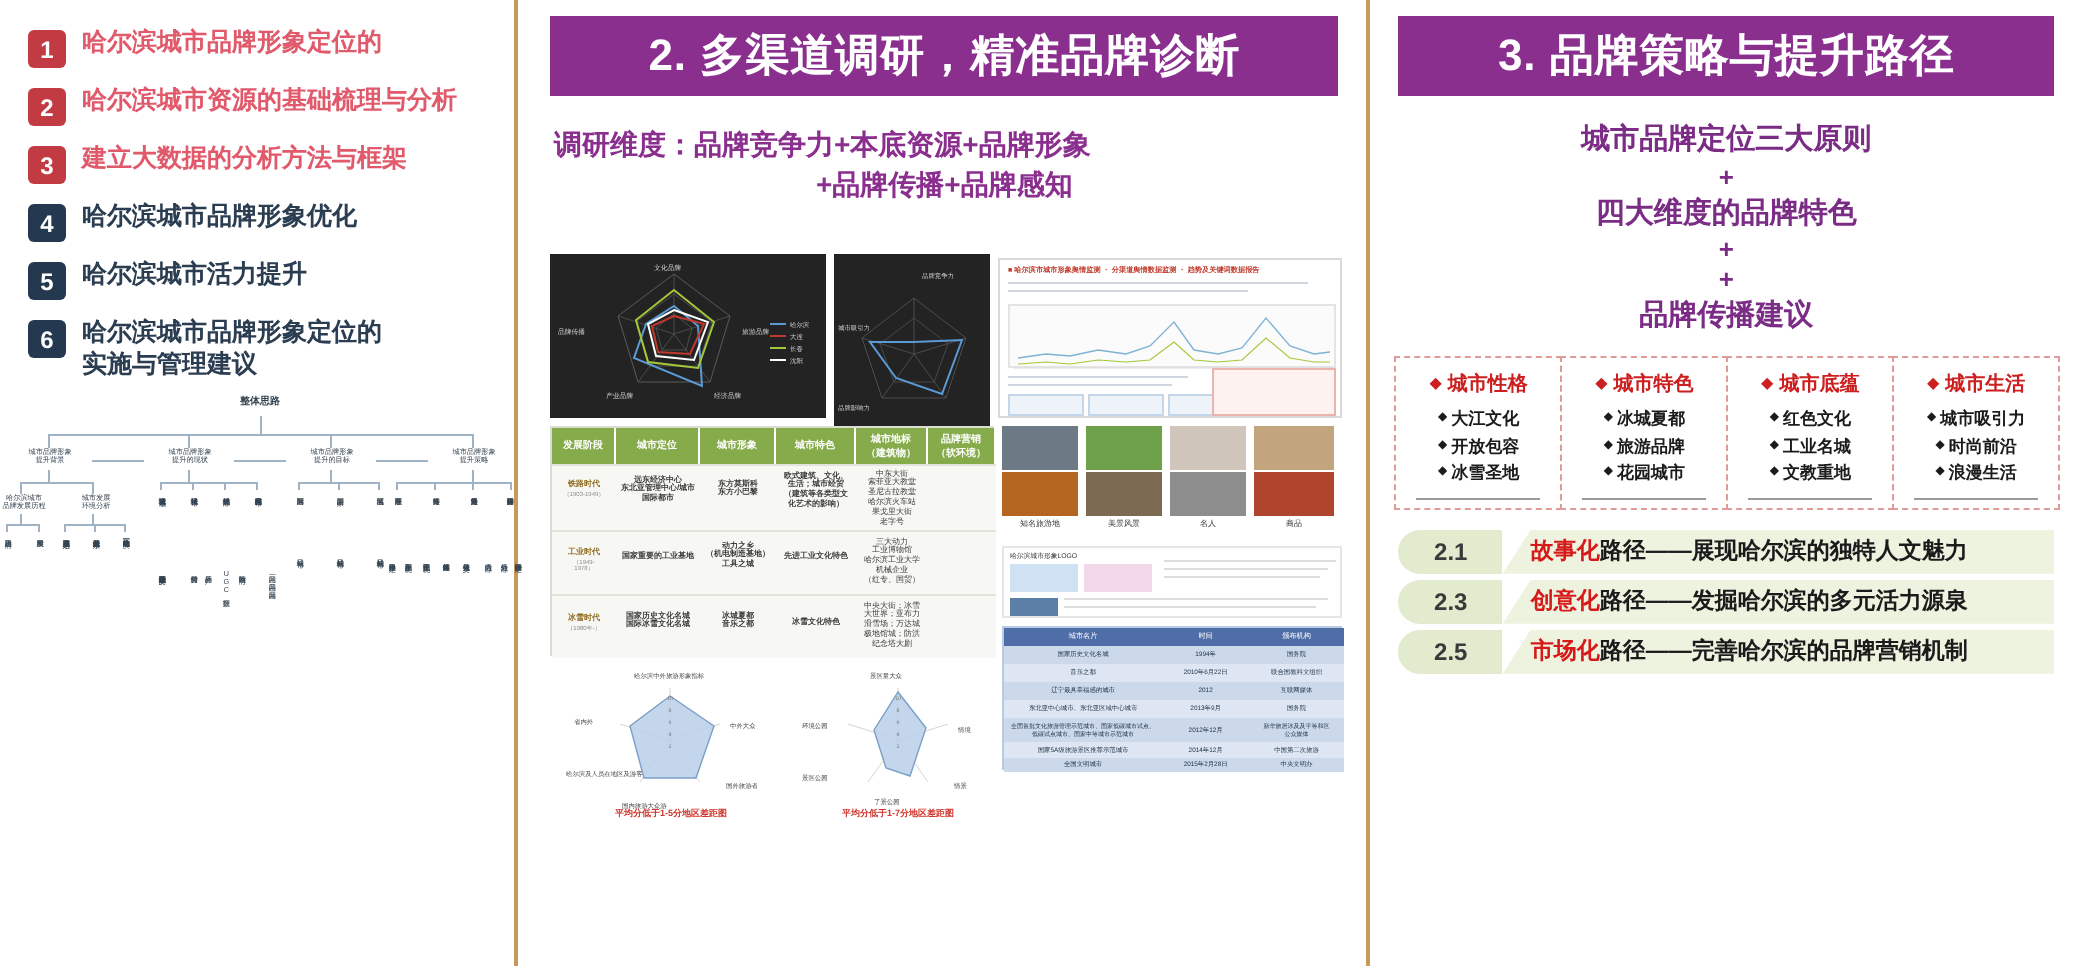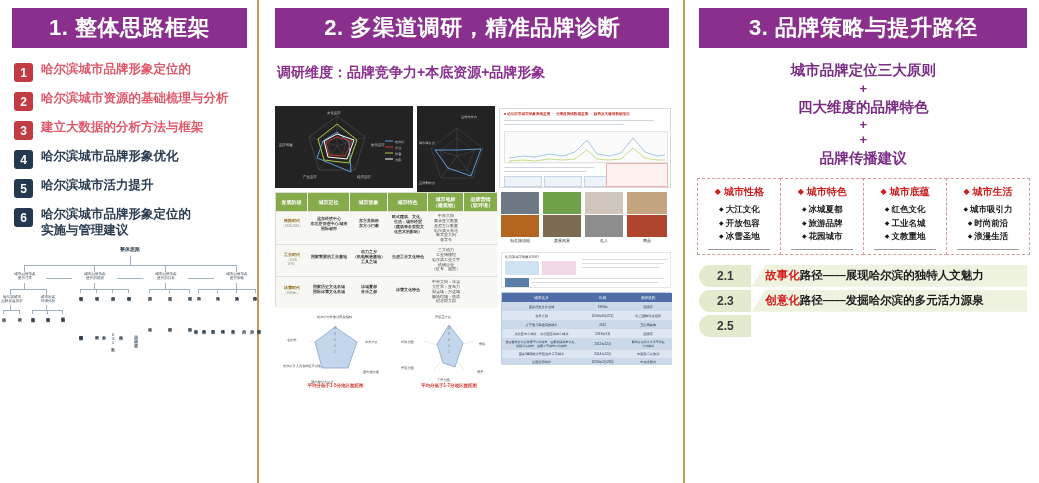--- a/index.html
+++ b/index.html
@@ -111,21 +111,20 @@
     clip-path:polygon(14px 0, 100% 0, 100% 100%, 0 100%);
   }
   .path-key { color:#d61a1a; }
 </style>
 </head>
 <body>
 
 <div class="deck">
 
   <div class="panel p1">
-    <div class="bar">1. 整体思路框架</div>
 
     <div class="agenda">
       <div class="agenda-row">
         <div class="num red">1</div>
         <div class="agenda-txt red">哈尔滨城市品牌形象定位的</div>
       </div>
       <div class="agenda-row">
         <div class="num red">2</div>
         <div class="agenda-txt red">哈尔滨城市资源的基础梳理与分析</div>
       </div>
@@ -249,20 +248,21 @@
     </div>
   </div>
 
   <div class="divider"></div>
 
   <div class="panel p2">
     <div class="bar">2. 多渠道调研，精准品牌诊断</div>
 
     <div class="p2-text">
       <span>调研维度：品牌竞争力+本底资源+品牌形象</span>
+      <span class="ind">+品牌传播+品牌感知</span>
       <div class="p2-gap"></div>
     </div>
 
     <div class="p2-figs">
 
       <div class="darkcard" style="left:0; top:0; width:138px; height:82px;">
         <svg width="138" height="82" viewBox="0 0 138 82">
           <g transform="translate(62,40)">
             <polygon points="0,-30 28,-9 18,24 -18,24 -28,-9" fill="none" stroke="#5a5a5a" stroke-width=".5"></polygon>
             <polygon points="0,-20 19,-6 12,16 -12,16 -19,-6" fill="none" stroke="#4e4e4e" stroke-width=".5"></polygon>
@@ -632,17 +632,21 @@
       </div>
       <div class="path-row">
         <div class="path-num">2.3</div>
         <div class="path-body">
             <span class="path-key">创意化</span>
             <span>路径——发掘哈尔滨的多元活力源泉</span>
           </div>
       </div>
       <div class="path-row">
         <div class="path-num">2.5</div>
+        <div class="path-body">
+            <span class="path-key">市场化</span>
+            <span>路径——完善哈尔滨的品牌营销机制</span>
+          </div>
       </div>
     </div>
   </div>
 
 </div>
 
 </body></html>

